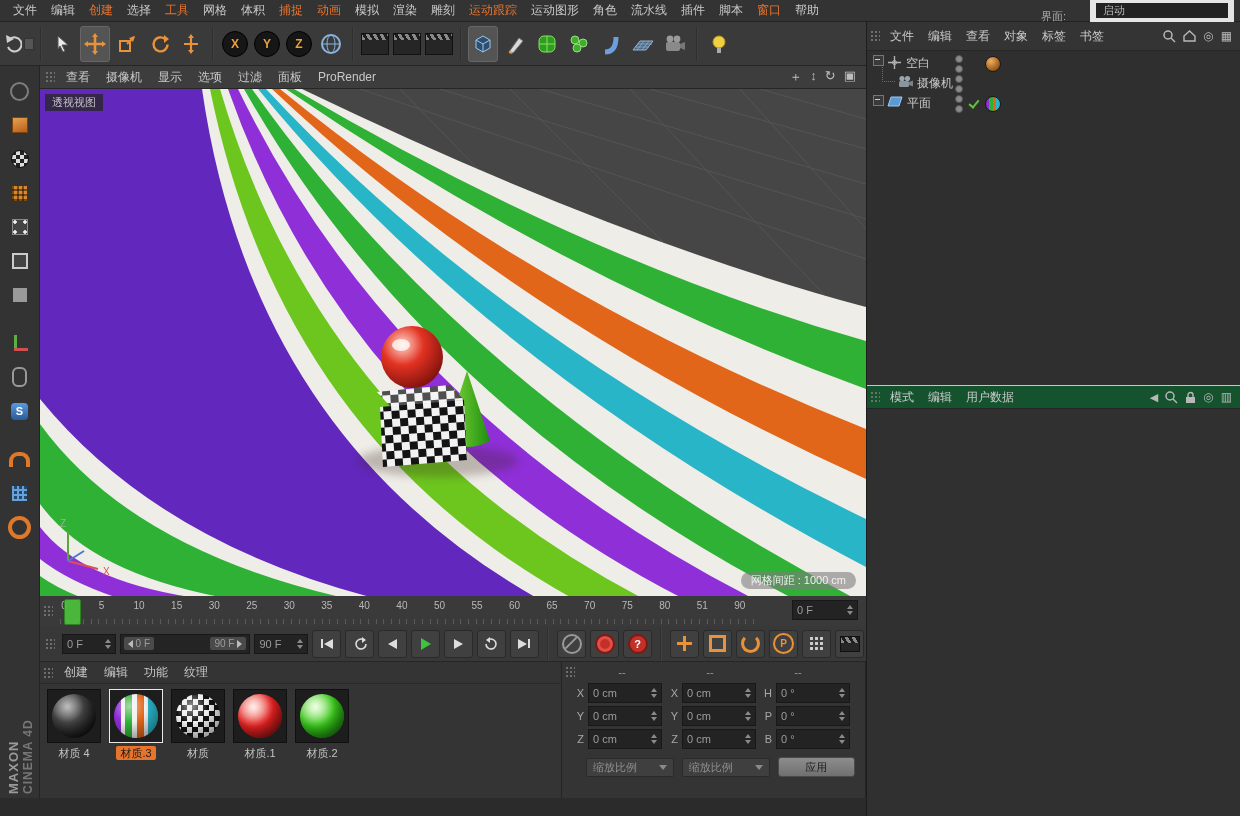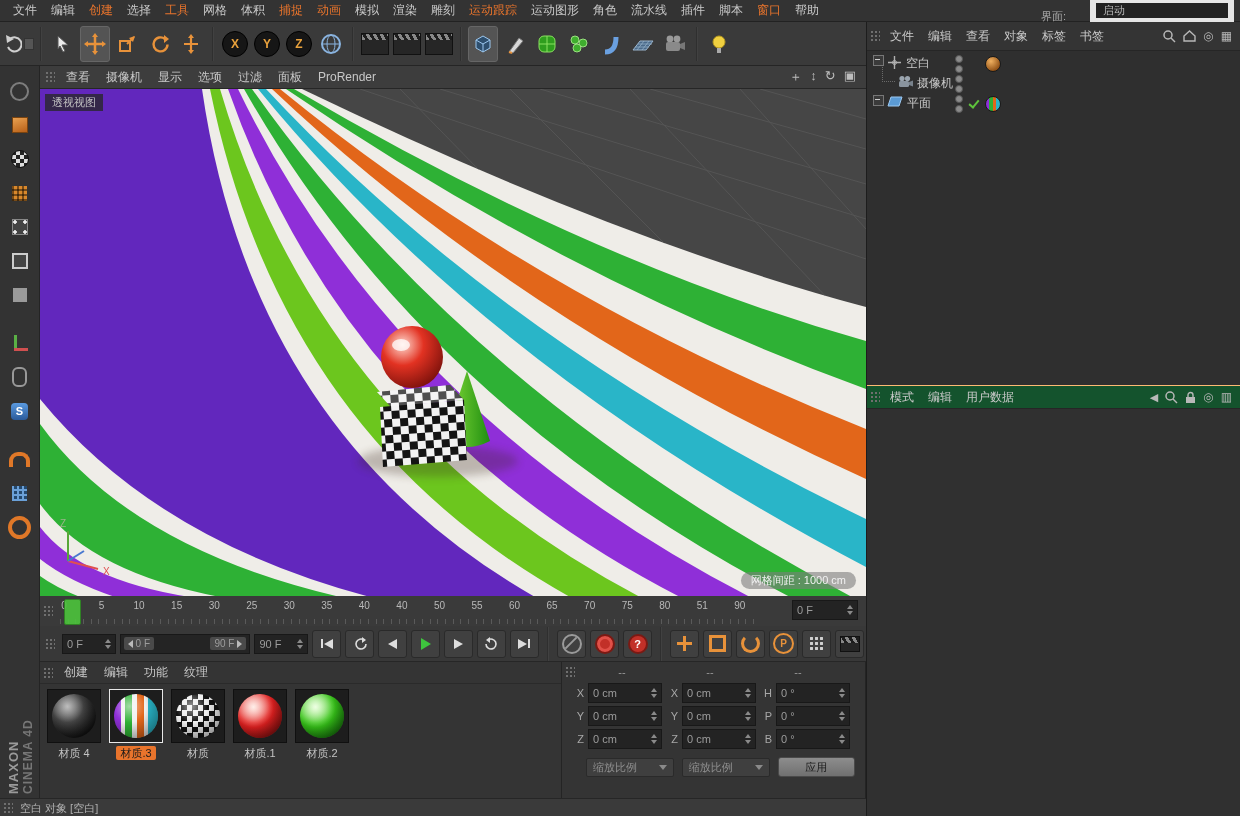--- a/index.html
+++ b/index.html
@@ -841,23 +841,19 @@
             <rect x="1" y="6" width="9" height="6" fill="#b8b8b8"></rect>
             <path d="M3 6V4a2.5 2.5 0 0 1 5 0v2" fill="none" stroke="#b8b8b8" stroke-width="1.4"></path>
           </svg>
         <span style="font-size:12px">◎</span>
         <span style="font-size:12px">▥</span>
       </div>
     </div>
     <div class="attrbody"></div>
   </div>
 
-  <div class="statusbar abs">
-    <span class="grip"></span>
-    <span class="status-text">空白 对象 [空白]</span>
-  </div>
 
   <div class="brand abs">
     <span class="bx">MAXON</span>
     <span class="bc">CINEMA 4D</span>
   </div>
 
 </div>
 
 </body></html>

